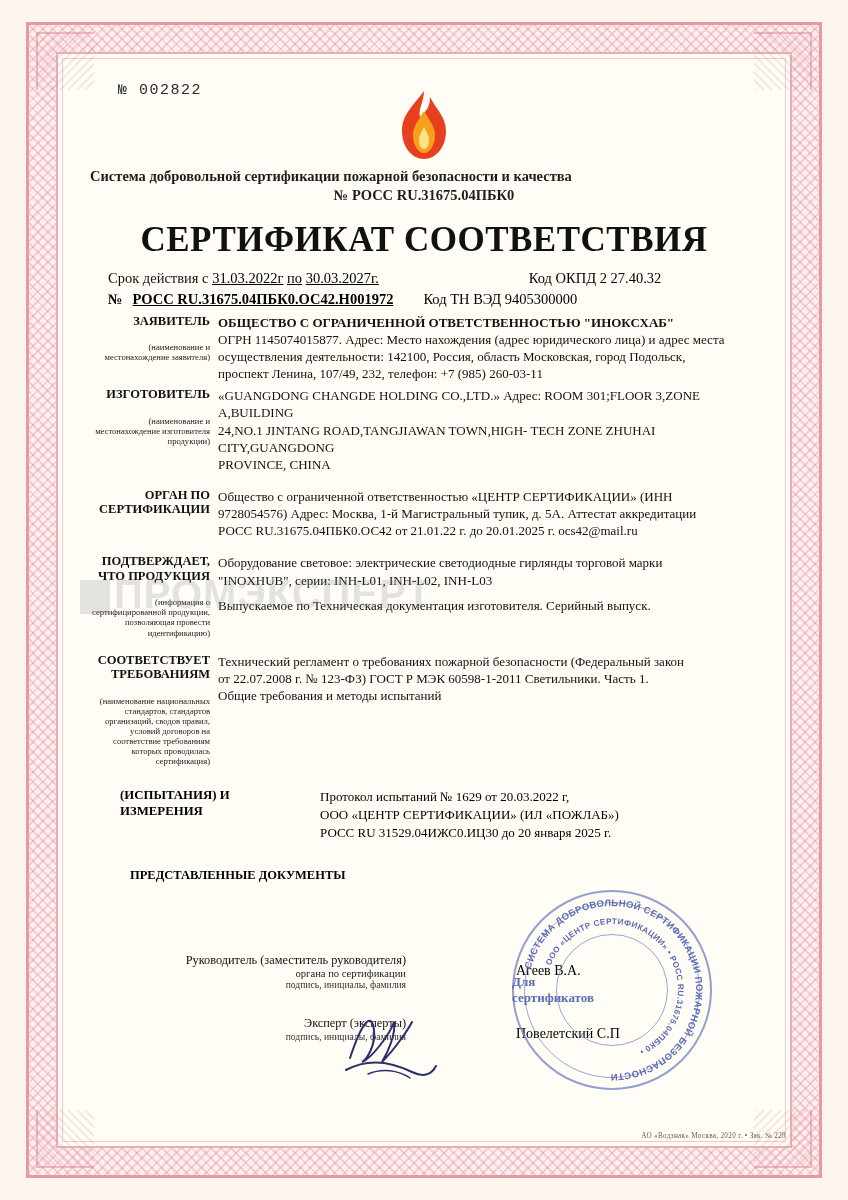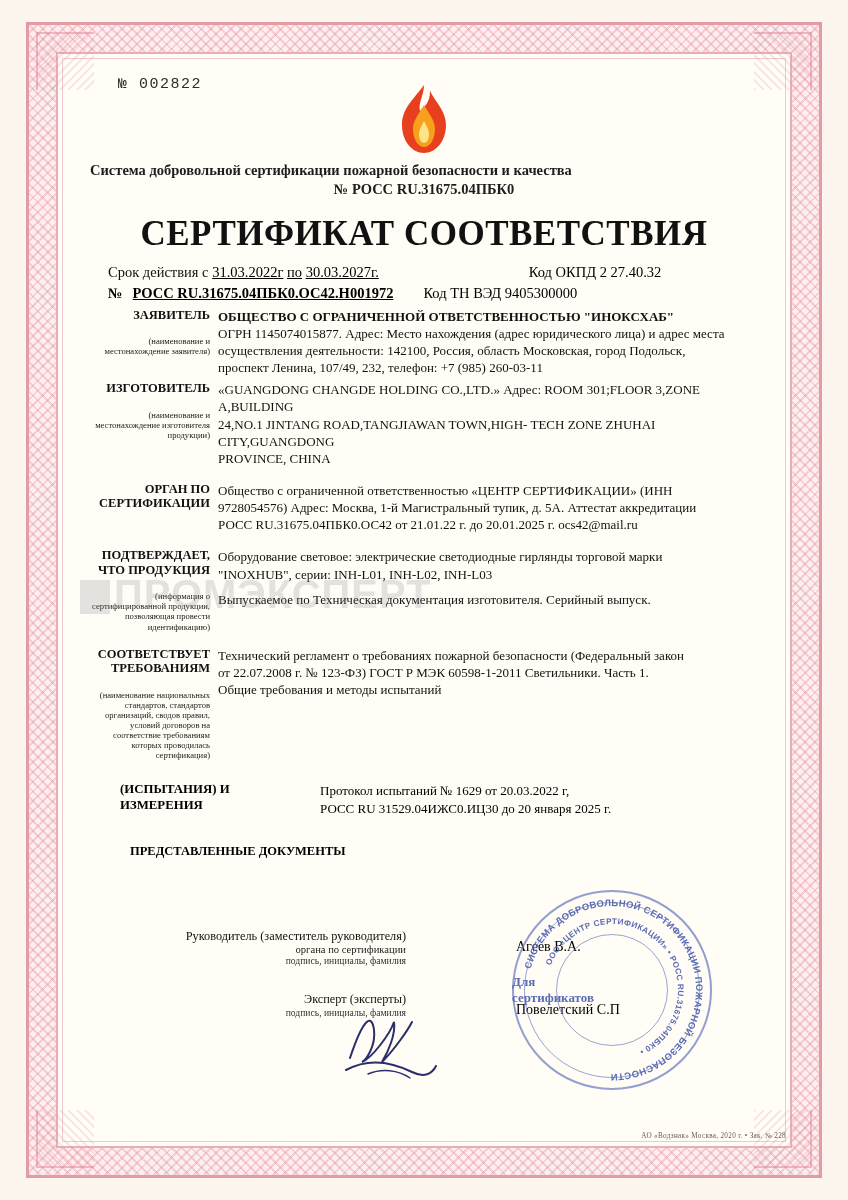--- a/index.html
+++ b/index.html
@@ -49,21 +49,21 @@
     background: repeating-linear-gradient(45deg, rgba(224,138,153,.35) 0 2px, transparent 2px 6px); }
   .corner.bl { left: 36px; bottom: 32px; border-right: none; border-top: none;
     background: repeating-linear-gradient(45deg, rgba(224,138,153,.35) 0 2px, transparent 2px 6px); }
   .corner.br { right: 36px; bottom: 32px; border-left: none; border-top: none;
     background: repeating-linear-gradient(135deg, rgba(224,138,153,.35) 0 2px, transparent 2px 6px); }
 
   .content {
     position: absolute;
     left: 62px; top: 58px;
     width: 724px; height: 1084px;
-    padding: 12px 28px 10px 28px;
+    padding: 18px 28px 10px 28px;
   }
 
   .serial {
     font-family: "Liberation Mono", monospace;
     font-size: 15px;
     letter-spacing: 1.5px;
     color: #2b2b2b;
     margin-left: 28px;
     margin-top: 6px;
   }
@@ -317,20 +317,21 @@
         <div>Общие требования и методы испытаний</div>
       </div>
     </div>
 
     <div class="tests">
       <div class="label">
         <div>(ИСПЫТАНИЯ) И ИЗМЕРЕНИЯ</div>
       </div>
       <div class="body">
         <div>Протокол испытаний № 1629 от  20.03.2022 г,</div>
+        <div>ООО «ЦЕНТР СЕРТИФИКАЦИИ» (ИЛ «ПОЖЛАБ»)</div>
         <div>РОСС RU 31529.04ИЖС0.ИЦ30  до 20 января 2025 г.</div>
       </div>
     </div>
 
     <div class="docs-label">ПРЕДСТАВЛЕННЫЕ ДОКУМЕНТЫ</div>
 
     <div class="signs">
       <div class="sign-row">
         <div class="cap">
           <div class="l1">Руководитель (заместитель руководителя)</div>

